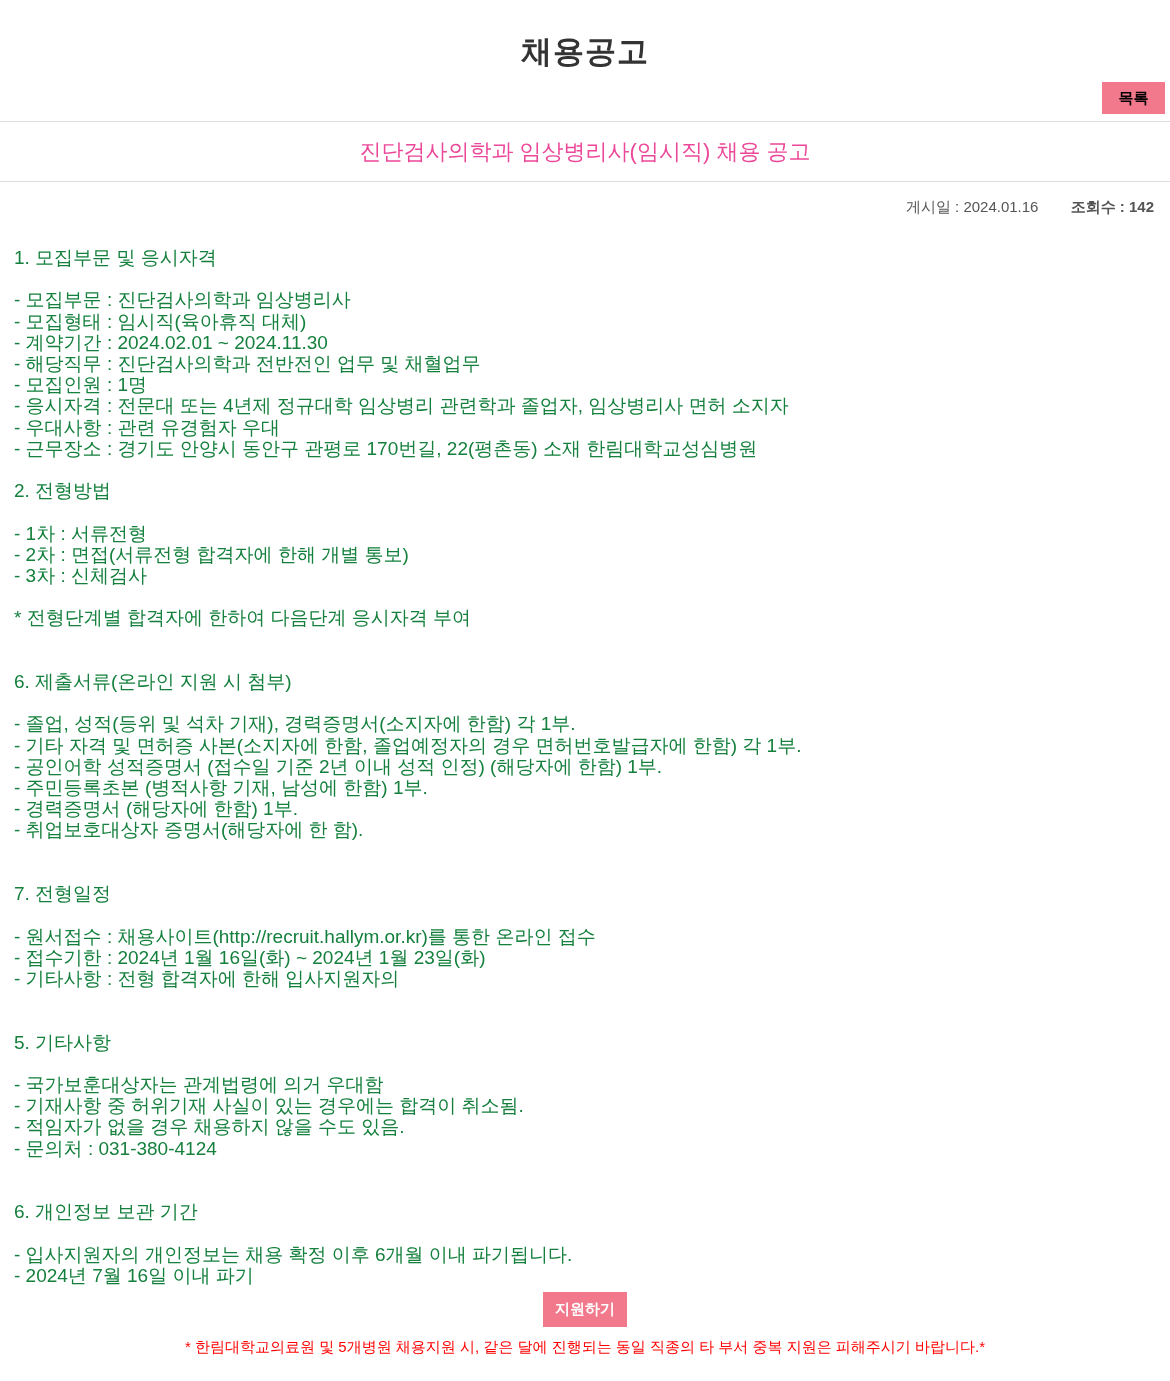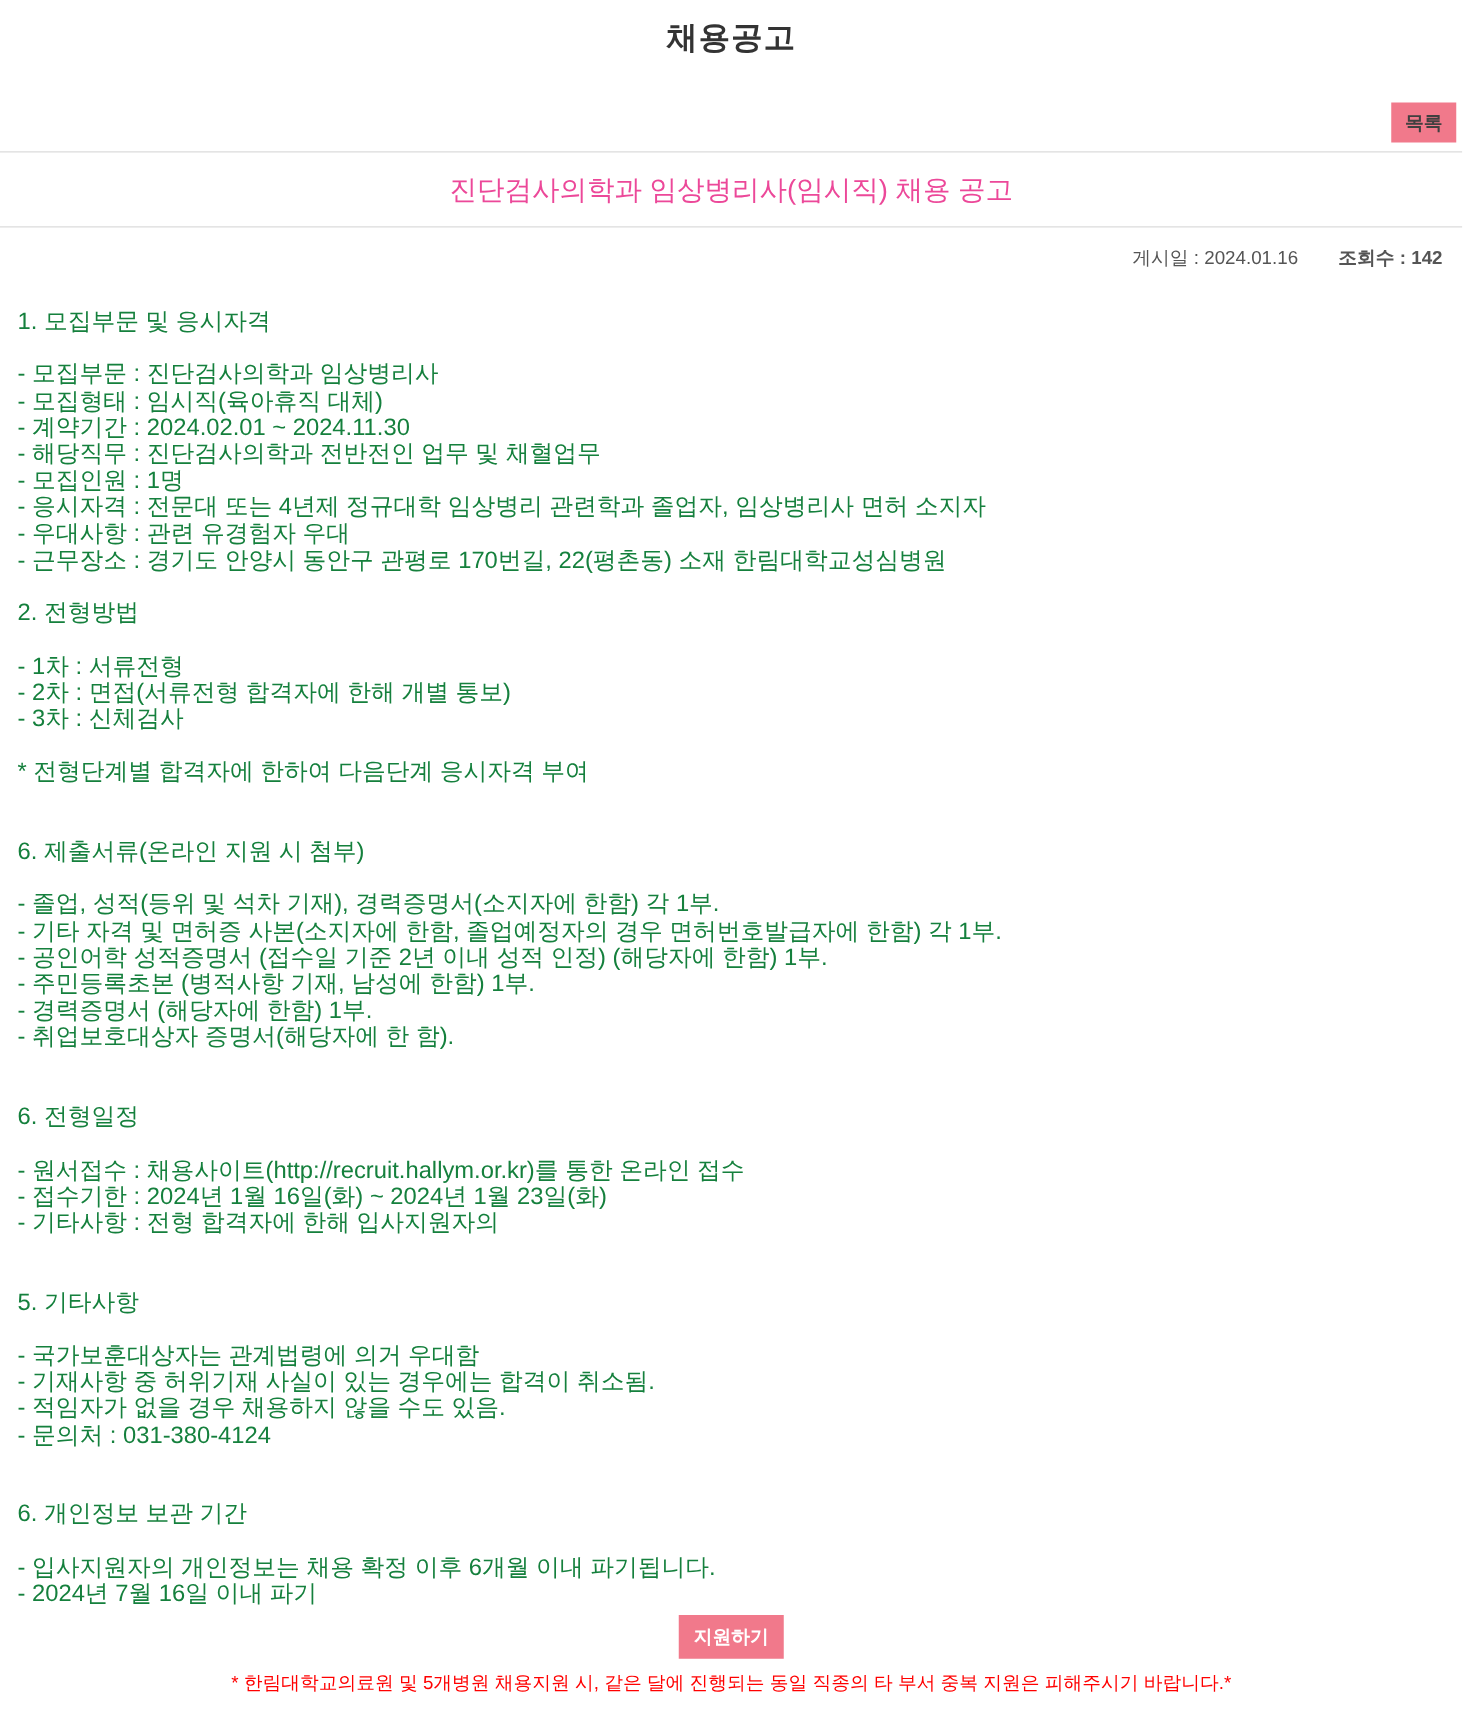--- a/index.html
+++ b/index.html
@@ -14,35 +14,35 @@
     margin: 0 auto;
     background: #ffffff;
     overflow: hidden;
   }
   
   .header {
     position: relative;
     height: 121px;
   }
   .page-title {
-    padding-top: 13px;
+    padding-top: 31px;
     text-align: center;
-    font-size: 25px;
+    font-size: 31px;
     font-weight: bold;
     color: #333333;
     letter-spacing: 1px;
   }
   .list-button {
     position: absolute;
     top: 82px;
     right: 5px;
-    width: 52px;
+    width: 63px;
     height: 32px;
     background: #f1798b;
-    color: #404040;
+    color: #000000;
     border: none;
     font-size: 15px;
     font-weight: bold;
     font-family: Liberation Serif, serif;
     cursor: pointer;
   }
   
   .post-title-bar {
     height: 61px;
     border-top: 1px solid #dcdcdc;
@@ -143,21 +143,21 @@
       <div class="content-line">6. 제출서류(온라인 지원 시 첨부)</div>
       <div class="content-line">&nbsp;</div>
       <div class="content-line">- 졸업, 성적(등위 및 석차 기재), 경력증명서(소지자에 한함) 각 1부.</div>
       <div class="content-line">- 기타 자격 및 면허증 사본(소지자에 한함, 졸업예정자의 경우 면허번호발급자에 한함) 각 1부.</div>
       <div class="content-line">- 공인어학 성적증명서 (접수일 기준 2년 이내 성적 인정) (해당자에 한함) 1부.</div>
       <div class="content-line">- 주민등록초본 (병적사항 기재, 남성에 한함) 1부.</div>
       <div class="content-line">- 경력증명서 (해당자에 한함) 1부.</div>
       <div class="content-line">- 취업보호대상자 증명서(해당자에 한 함).</div>
       <div class="content-line">&nbsp;</div>
       <div class="content-line">&nbsp;</div>
-      <div class="content-line">6. 전형일정</div>
+      <div class="content-line">7. 전형일정</div>
       <div class="content-line">&nbsp;</div>
       <div class="content-line">- 원서접수 : 채용사이트(http://recruit.hallym.or.kr)를 통한 온라인 접수</div>
       <div class="content-line">- 접수기한 : 2024년 1월 16일(화) ~ 2024년 1월 23일(화)</div>
       <div class="content-line">- 기타사항 : 전형 합격자에 한해 입사지원자의</div>
       <div class="content-line">&nbsp;</div>
       <div class="content-line">&nbsp;</div>
       <div class="content-line">5. 기타사항</div>
       <div class="content-line">&nbsp;</div>
       <div class="content-line">- 국가보훈대상자는 관계법령에 의거 우대함</div>
       <div class="content-line">- 기재사항 중 허위기재 사실이 있는 경우에는 합격이 취소됨.</div>

